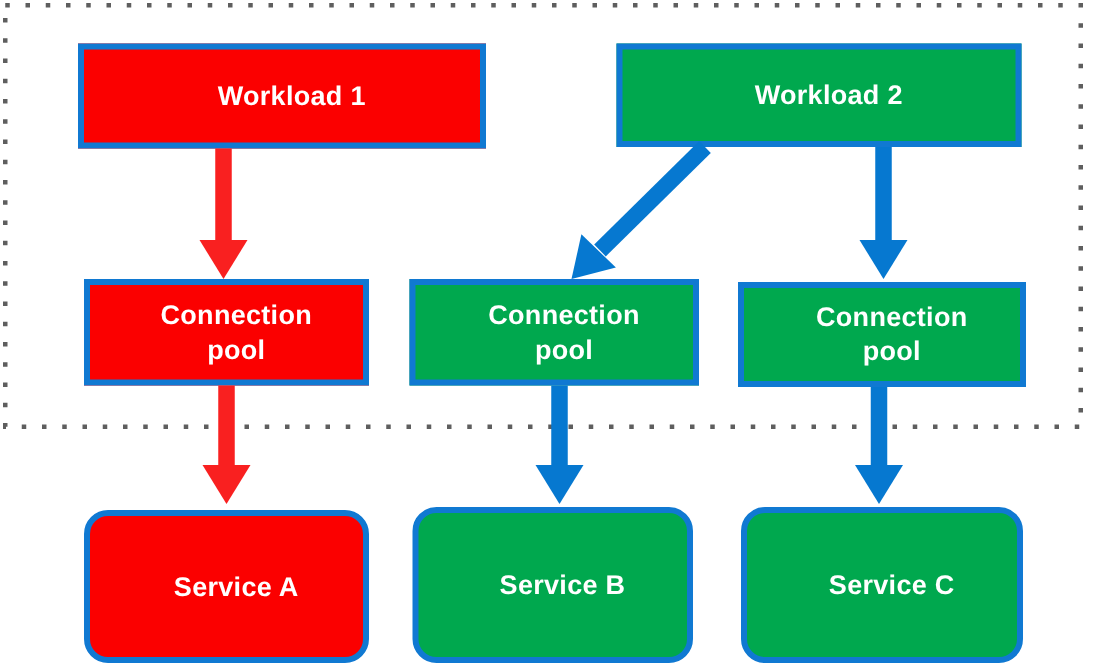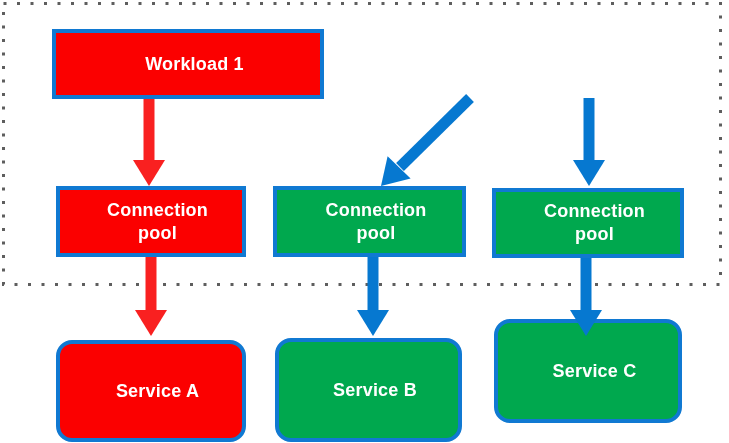--- a/index.html
+++ b/index.html
@@ -36,39 +36,42 @@
   .rounded { border-radius: 16px; }
 
   
   .n-workload1 { left: 52px;  top: 29px;  width: 272px; height: 70px; }
   .n-workload2 { left: 411px; top: 29px;  width: 270px; height: 69px; }
   .n-pool1     { left: 56px;  top: 186px; width: 190px; height: 71px; }
   .n-pool2     { left: 273px; top: 186px; width: 193px; height: 71px; }
   .n-pool3     { left: 492px; top: 188px; width: 192px; height: 70px; }
   .n-serviceA  { left: 56px;  top: 340px; width: 190px; height: 102px; }
   .n-serviceB  { left: 275px; top: 338px; width: 187px; height: 104px; align-items: center; }
-  .n-serviceC  { left: 494px; top: 319px; width: 188px; height: 104px; }
+  .n-serviceC  { left: 494px; top: 338px; width: 188px; height: 104px; }
 
   .overlay {
     position: absolute;
     left: 0; top: 0;
     width: 729px;
     height: 443px;
     pointer-events: none;
   }
 </style>
 </head>
 <body>
 
 <div class="canvas">
 
   <div class="node n-workload1" style="background-color: rgb(251, 0, 0); border-color: rgb(16, 121, 210);">
     <span class="label">Workload 1</span>
   </div>
 
+  <div class="node n-workload2" style="background-color: rgb(0, 168, 78); border-color: rgb(16, 121, 210);">
+    <span class="label">Workload 2</span>
+  </div>
 
   <div class="node n-pool1" style="background-color: rgb(251, 0, 0); border-color: rgb(16, 121, 210);">
     <span class="label">Connection
 pool</span>
   </div>
 
   <div class="node n-pool2" style="background-color: rgb(0, 168, 78); border-color: rgb(16, 121, 210);">
     <span class="label">Connection
 pool</span>
   </div>

